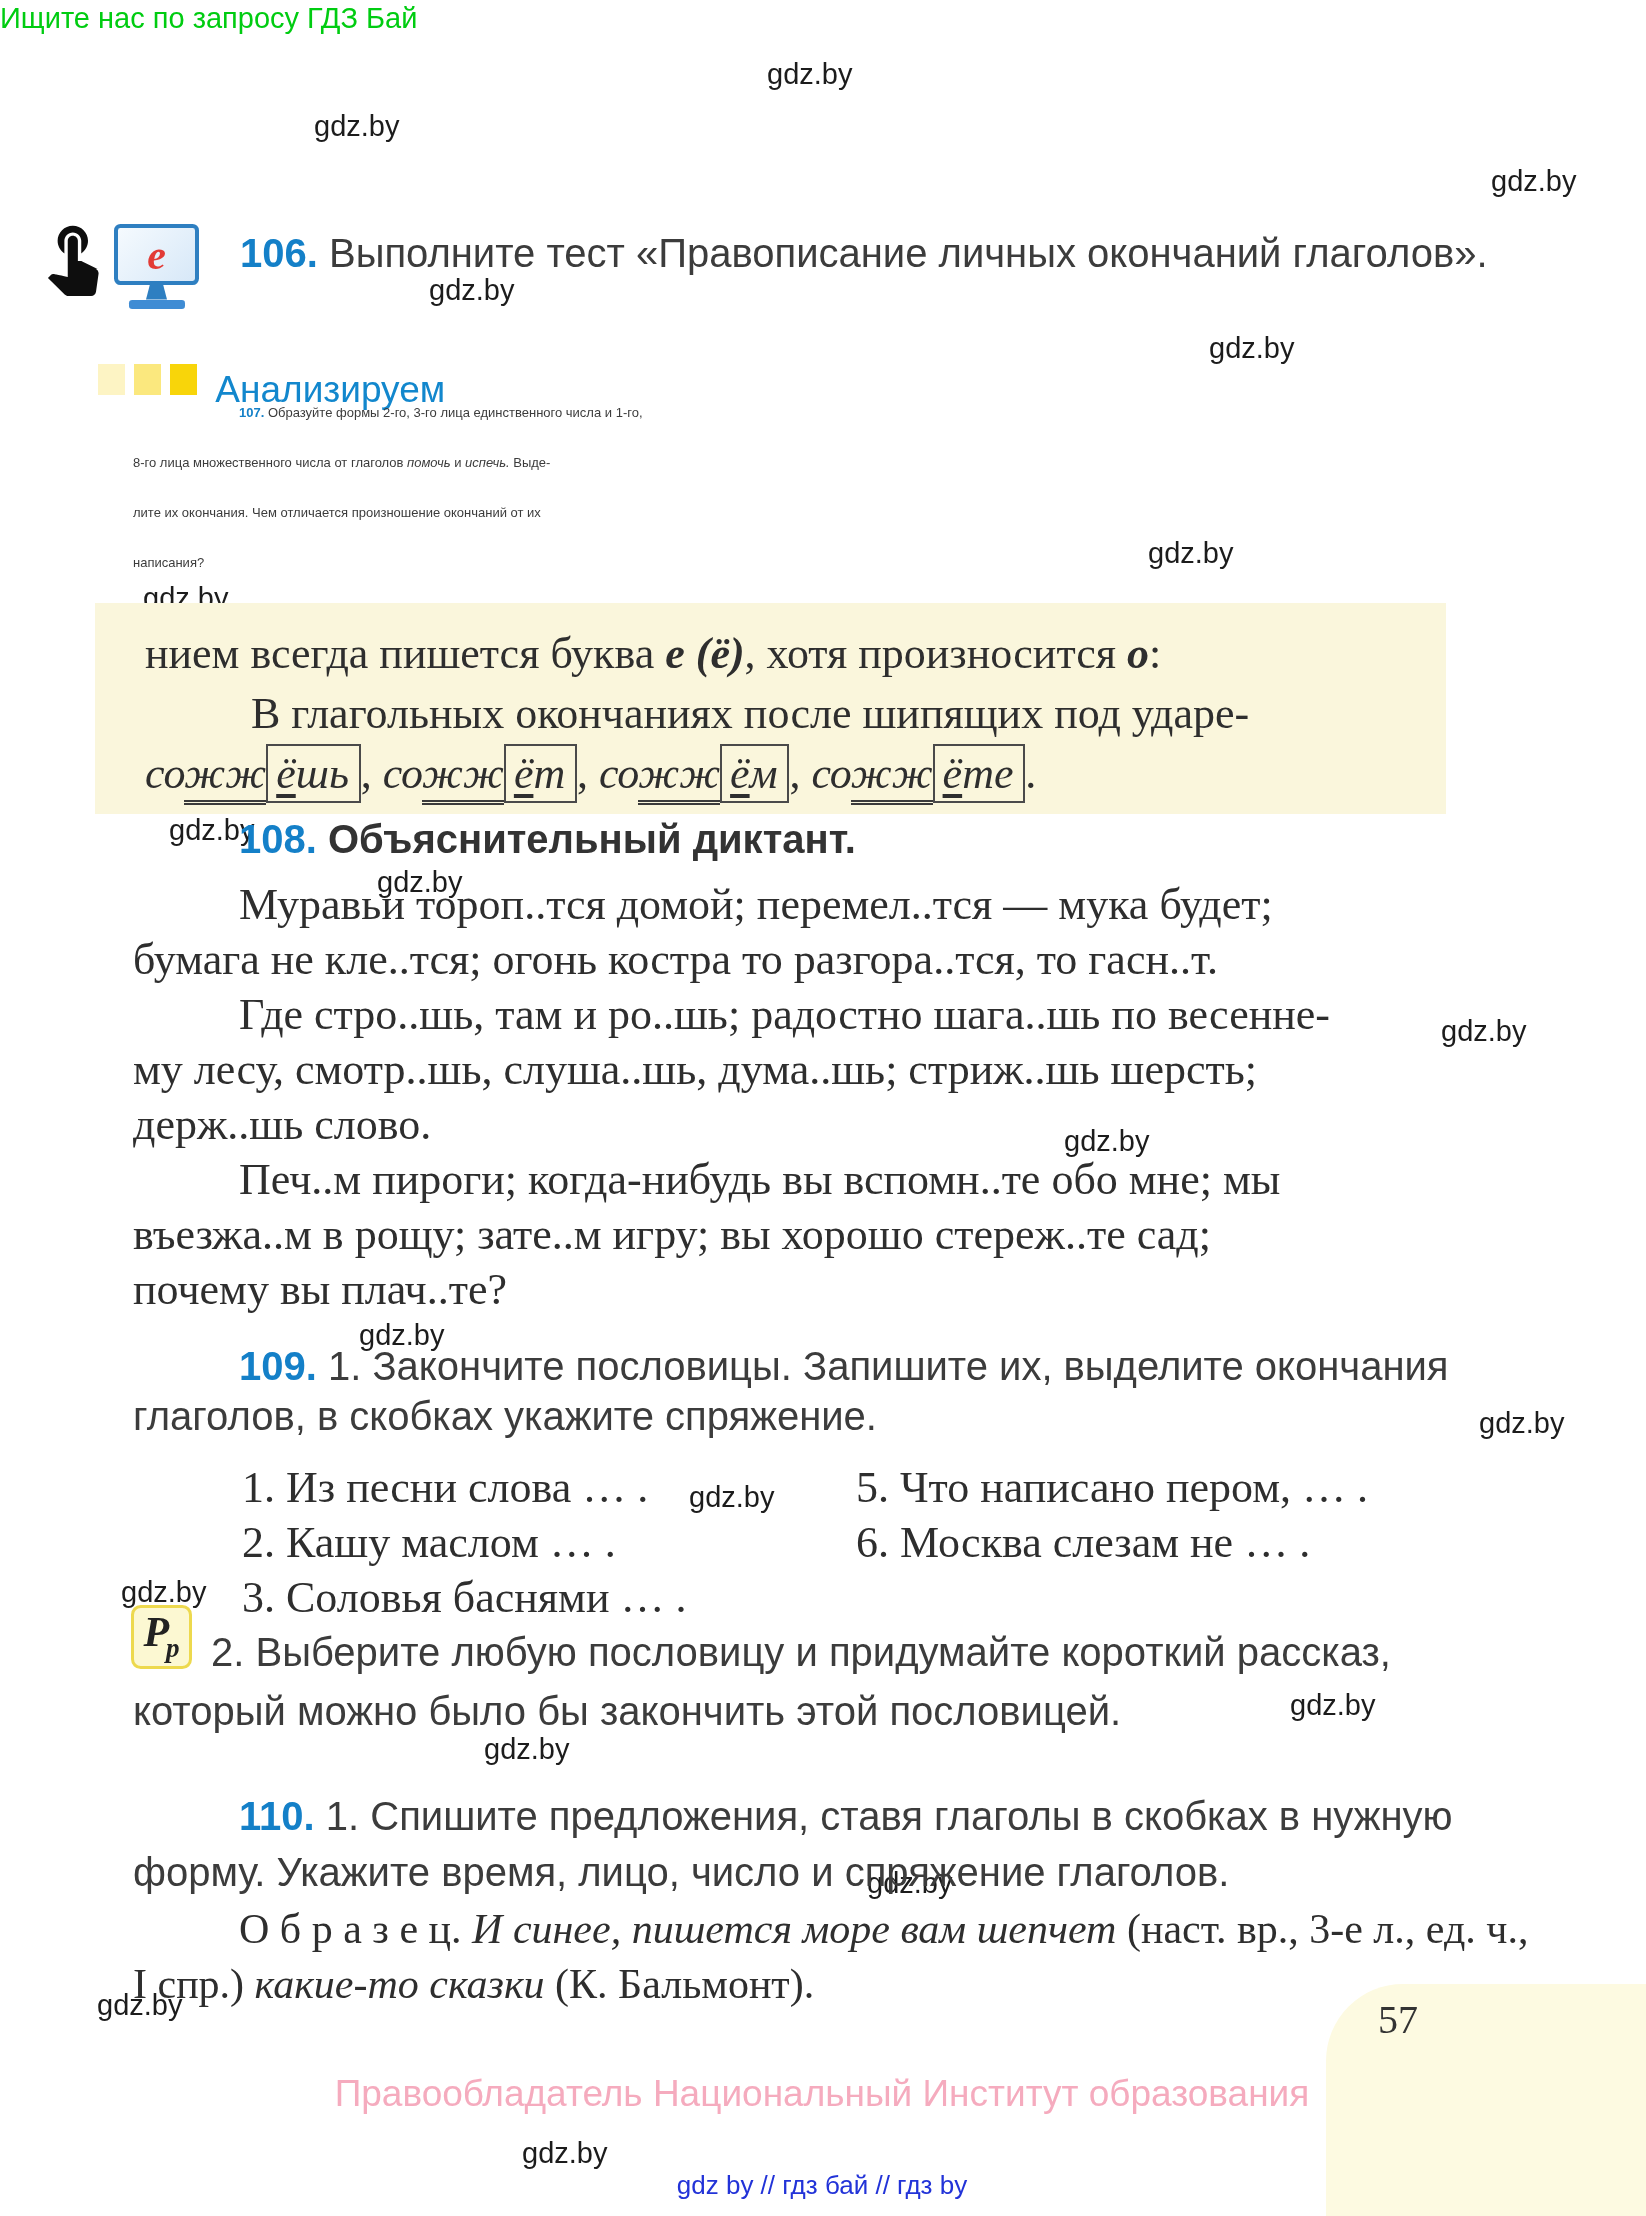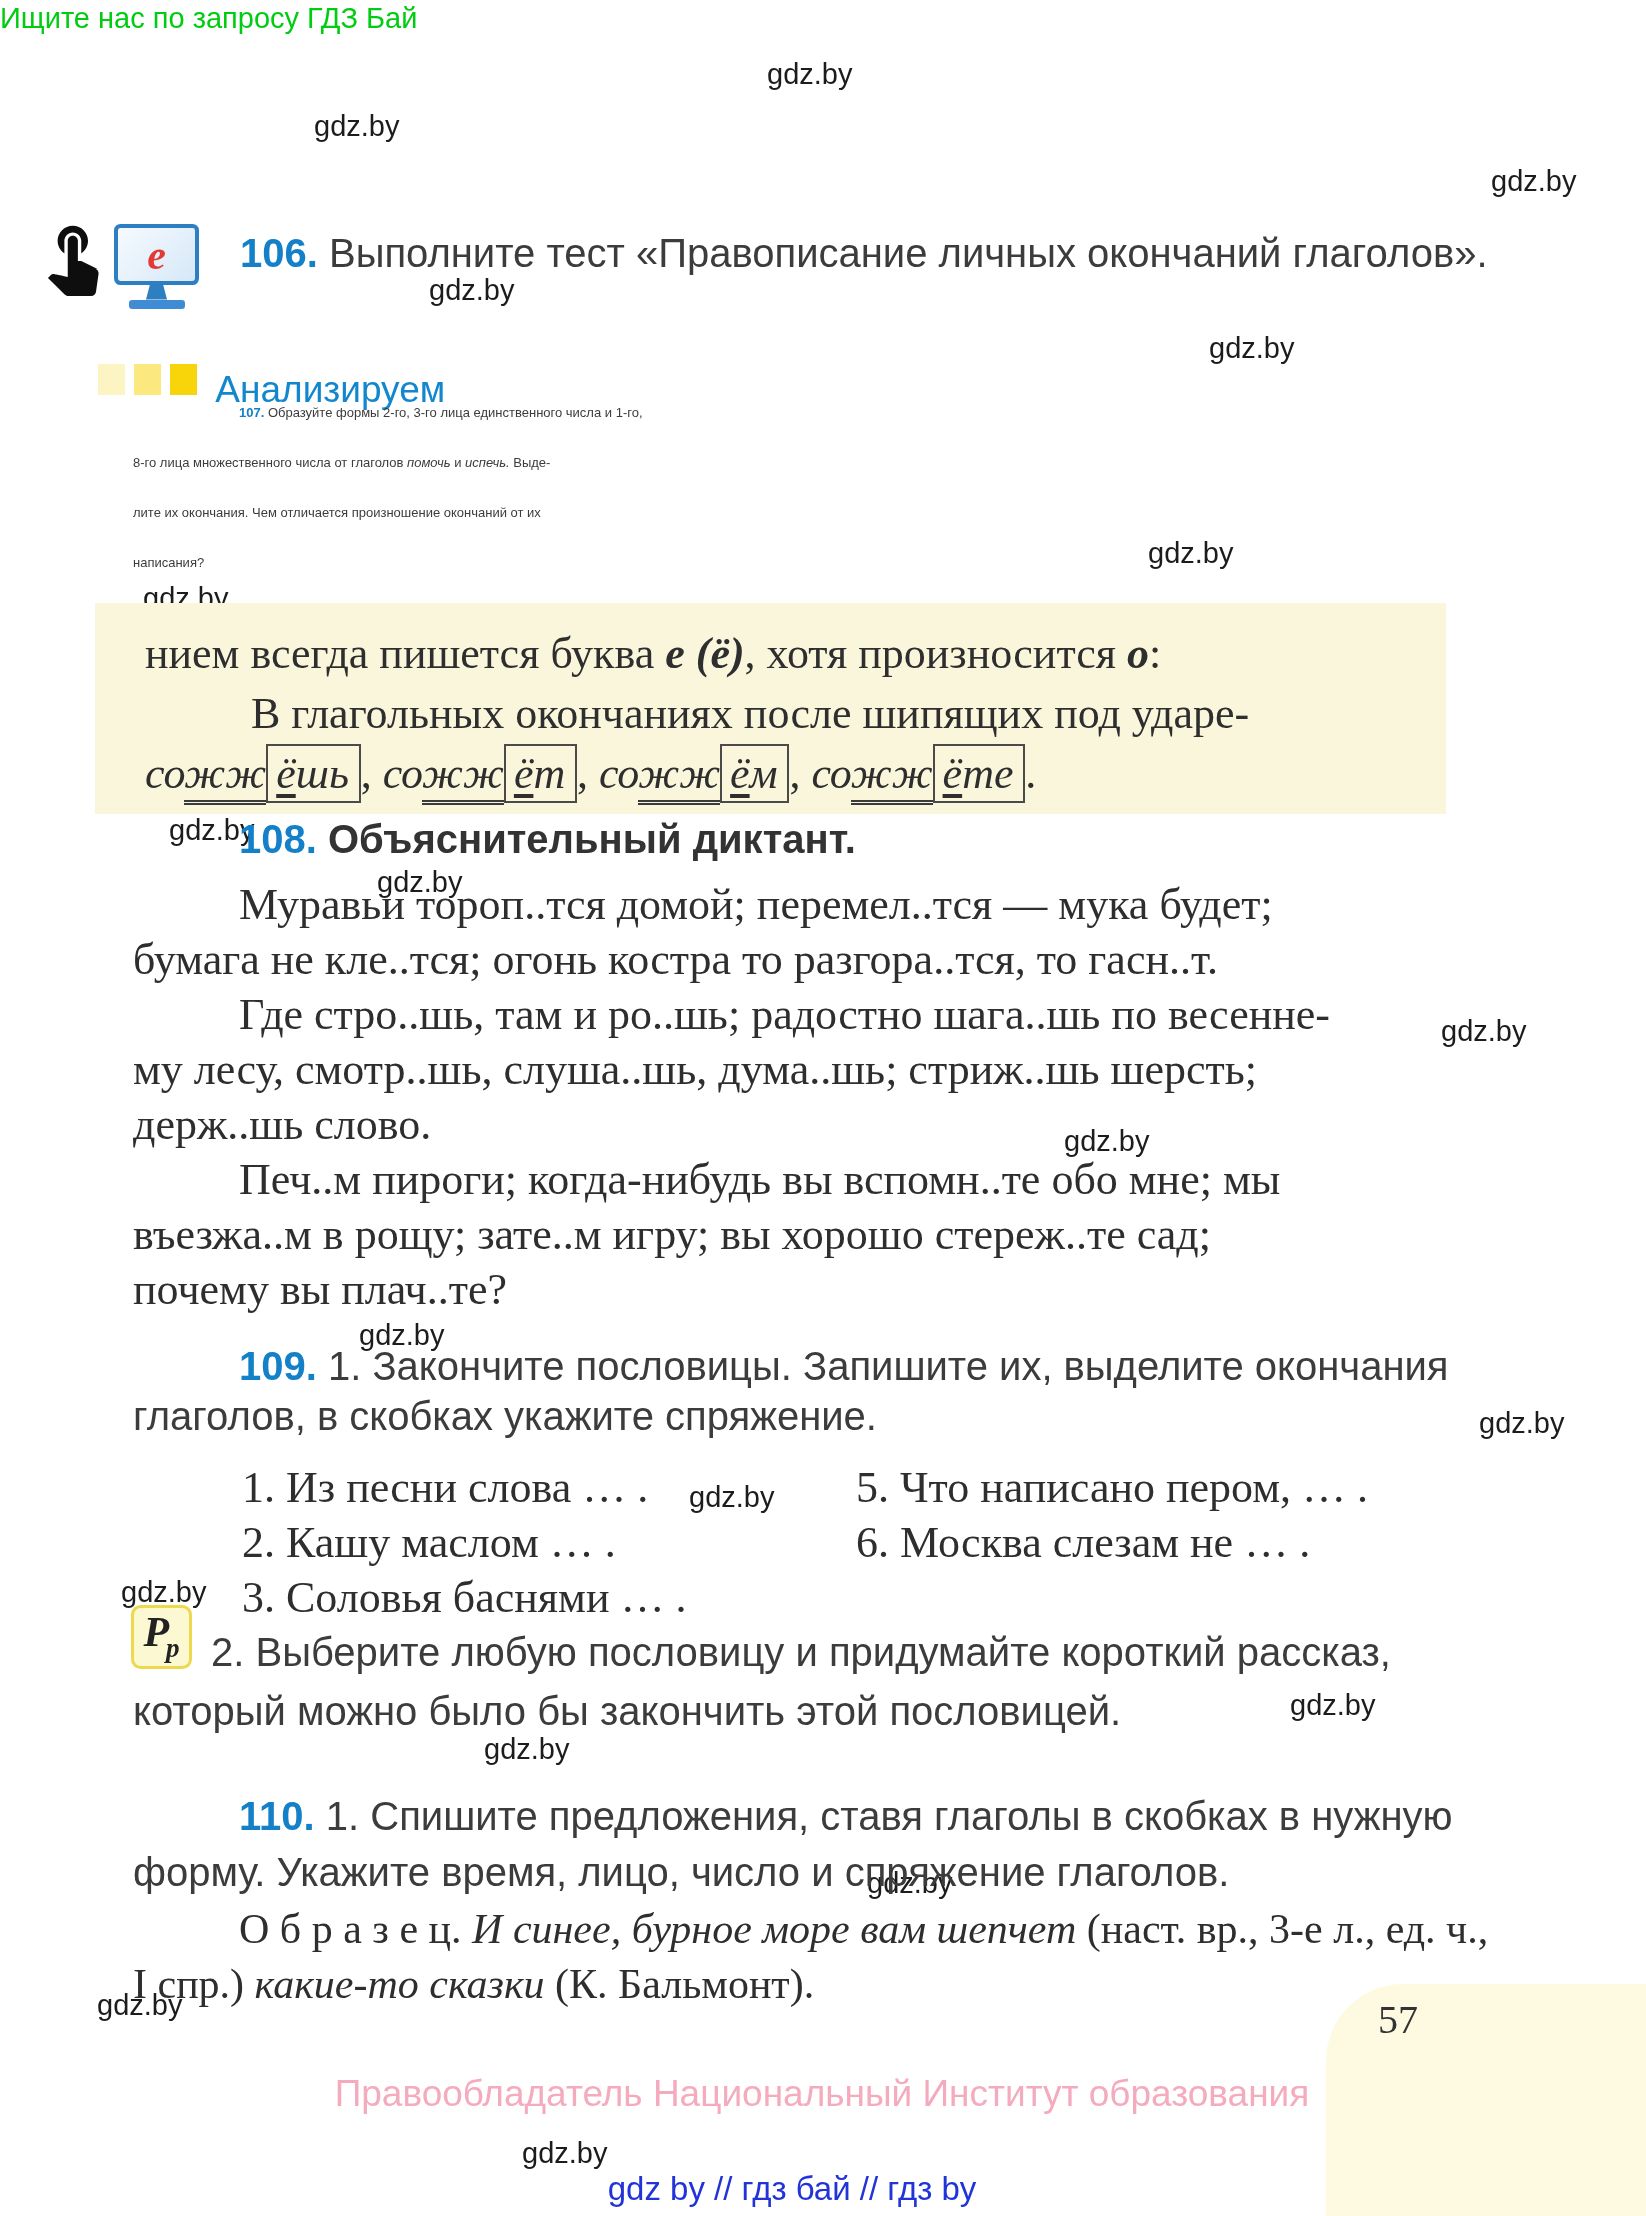--- a/index.html
+++ b/index.html
@@ -61,21 +61,21 @@
   .ex109b1{position:absolute;left:211px;top:1630px;}
   .ex109b2{position:absolute;left:133px;top:1689px;}
   .ex110{position:absolute;left:133px;top:1788px;width:1322px;}
   .ex110 .line{line-height:56px;}
   .sample{position:absolute;left:133px;top:1902px;width:1322px;}
   .sample .line{font-size:42px;line-height:55px;}
   .copyright{position:absolute;top:2073px;left:822px;transform:translateX(-50%);font-size:37px;color:#f5abbe;white-space:nowrap;}
   .cornerbox{position:absolute;left:1326px;top:1984px;width:321px;height:232px;background:#fdfae1;
     border-top-left-radius:77px;}
   .pagenum{position:absolute;left:1378px;top:1996px;font-family:"Liberation Serif",serif;font-size:40px;color:#333;}
-  .links{position:absolute;top:2170px;left:792px;transform:translateX(-50%);font-size:33px;color:#2233d8;white-space:nowrap;}
+  .links{position:absolute;top:2170px;left:822px;transform:translateX(-50%);font-size:26px;color:#2233d8;white-space:nowrap;}
 </style>
 </head>
 <body>
 
 <div class="promo">Ищите нас по запросу ГДЗ Бай</div>
 
 <div class="wm" style="left:767px;top:58px;">gdz.by</div>
 <div class="wm" style="left:314px;top:110px;">gdz.by</div>
 <div class="wm" style="left:1491px;top:165px;">gdz.by</div>
 <div class="wm" style="left:429px;top:274px;">gdz.by</div>
@@ -163,21 +163,21 @@
   <span class="rP">P</span><span class="rp">p</span>
 </div>
 <div class="ex109b1 sans line"><span class="seg-plain">2. Выберите любую пословицу и придумайте короткий рассказ,</span></div>
 <div class="ex109b2 sans line"><span class="seg-plain">который можно было бы закончить этой пословицей.</span></div>
 
 <div class="ex110 sans">
   <div class="line ind"><span class="seg-num">110.</span><span class="seg-plain"> 1. Спишите предложения, ставя глаголы в скобках в нужную</span></div>
   <div class="line"><span class="seg-plain">форму. Укажите время, лицо, число и спряжение глаголов.</span></div>
 </div>
 <div class="sample serif">
-  <div class="line ind"><span class="seg-plain">О б р а з е ц. </span><span class="seg-i">И синее, бурное море вам шепчет </span><span class="seg-plain">(наст. вр., 3-е л., ед. ч.,</span></div>
+  <div class="line ind"><span class="seg-plain">О б р а з е ц. </span><span class="seg-i">И синее, пишется море вам шепчет </span><span class="seg-plain">(наст. вр., 3-е л., ед. ч.,</span></div>
   <div class="line"><span class="seg-plain">I спр.) </span><span class="seg-i">какие-то сказки </span><span class="seg-plain">(К. Бальмонт).</span></div>
 </div>
 
 <div class="cornerbox"></div>
 <div class="pagenum">57</div>
 <div class="copyright">Правообладатель Национальный Институт образования</div>
 <div class="links">gdz by  //  гдз бай  //  гдз by</div>
 
 
 </body></html>

